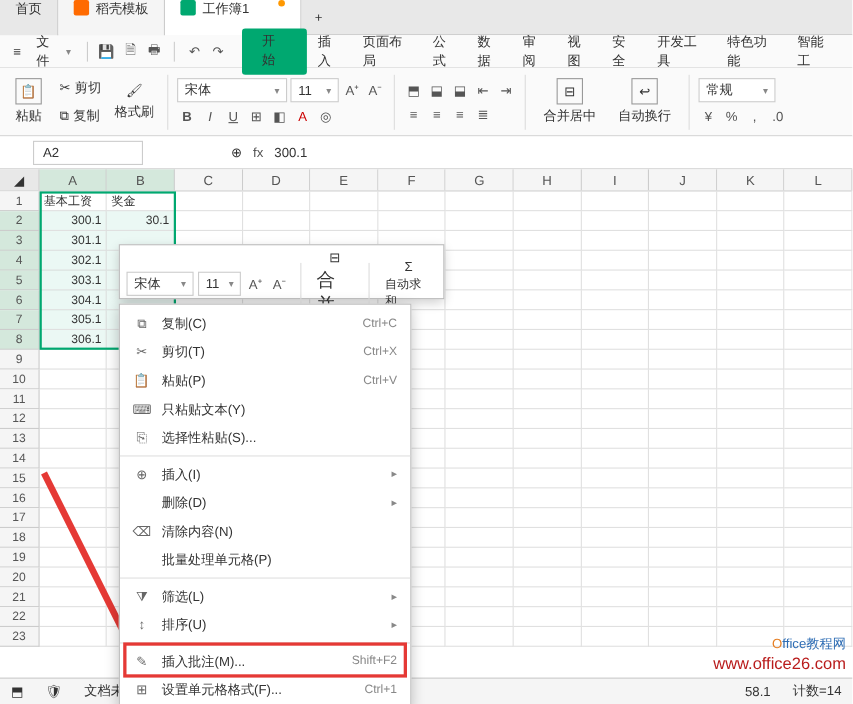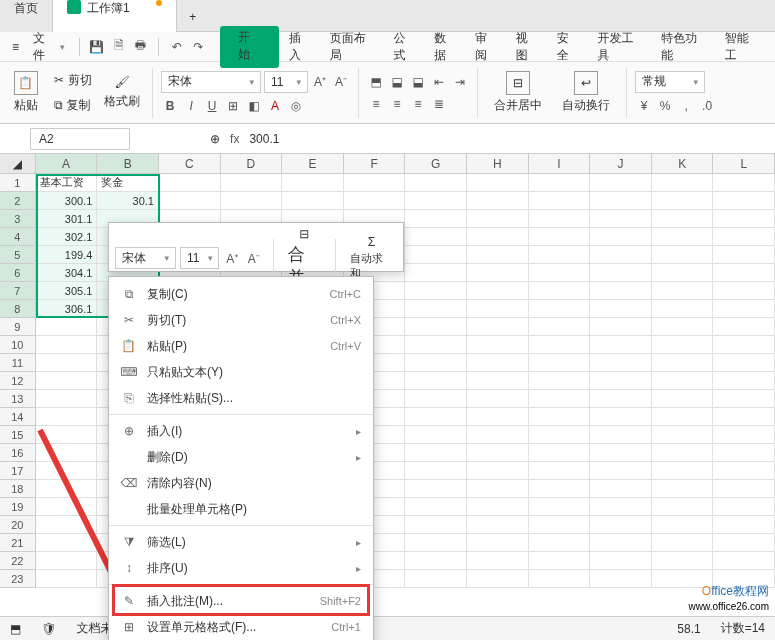--- a/index.html
+++ b/index.html
@@ -57,30 +57,34 @@
 .cm-short{color:#888;font-size:11px}
 .cm-sub{color:#888;font-size:10px}
 .cm-sep{height:1px;background:#e0e0e0;margin:3px 0}
 .cm-highlight{position:absolute;left:112px;top:584px;width:258px;height:32px;border:3px solid #e53935;z-index:6;pointer-events:none}
 .arrow-annot{position:absolute;left:30px;top:420px;width:120px;height:200px;z-index:4;pointer-events:none}
 .status-bar{position:absolute;bottom:0;left:0;right:0;height:24px;background:#f5f5f5;border-top:1px solid #ccc;display:flex;align-items:center;padding:0 10px;gap:20px;color:#555;font-size:11px}
 .watermark{position:absolute;right:6px;bottom:28px;text-align:right;z-index:7}
 .watermark .t1{font-size:22px;font-weight:normal}
 .watermark .t1 .o{color:#e67e22}
 .watermark .t1 .b{color:#2e6db4}
-.watermark .t2{font-size:10px;color:#000000}
+.watermark .t2{font-size:15px;color:#b91c1c}
 .chev{font-size:9px;color:#888}
 svg{display:block}
 </style>
 </head>
 <body>
 
 <div class="tab-bar">
   <div class="doc-tab home">
       <span>首页</span>
+    </div>
+  <div class="doc-tab">
+      <span class="tab-icon orange"></span>
+      <span>稻壳模板</span>
     </div>
   <div class="doc-tab active">
       <span class="tab-icon green"></span>
       <span>工作簿1</span>
       <span class="tab-dirty"></span>
     </div>
   <div class="add-tab"><span>+</span></div>
 </div>
 
 <div class="menu-row">
@@ -277,21 +281,21 @@
         <div class="cell"></div>
         <div class="cell"></div>
         <div class="cell"></div>
         <div class="cell"></div>
         <div class="cell"></div>
         <div class="cell"></div>
         <div class="cell"></div>
       </div>
       <div class="row">
         <div class="row-h sel">5</div>
-        <div class="cell right sel">199.4</div>
+        <div class="cell right sel">303.1</div>
         <div class="cell right sel">33.1</div>
         <div class="cell"></div>
         <div class="cell"></div>
         <div class="cell"></div>
         <div class="cell"></div>
         <div class="cell"></div>
         <div class="cell"></div>
         <div class="cell"></div>
         <div class="cell"></div>
         <div class="cell"></div>

